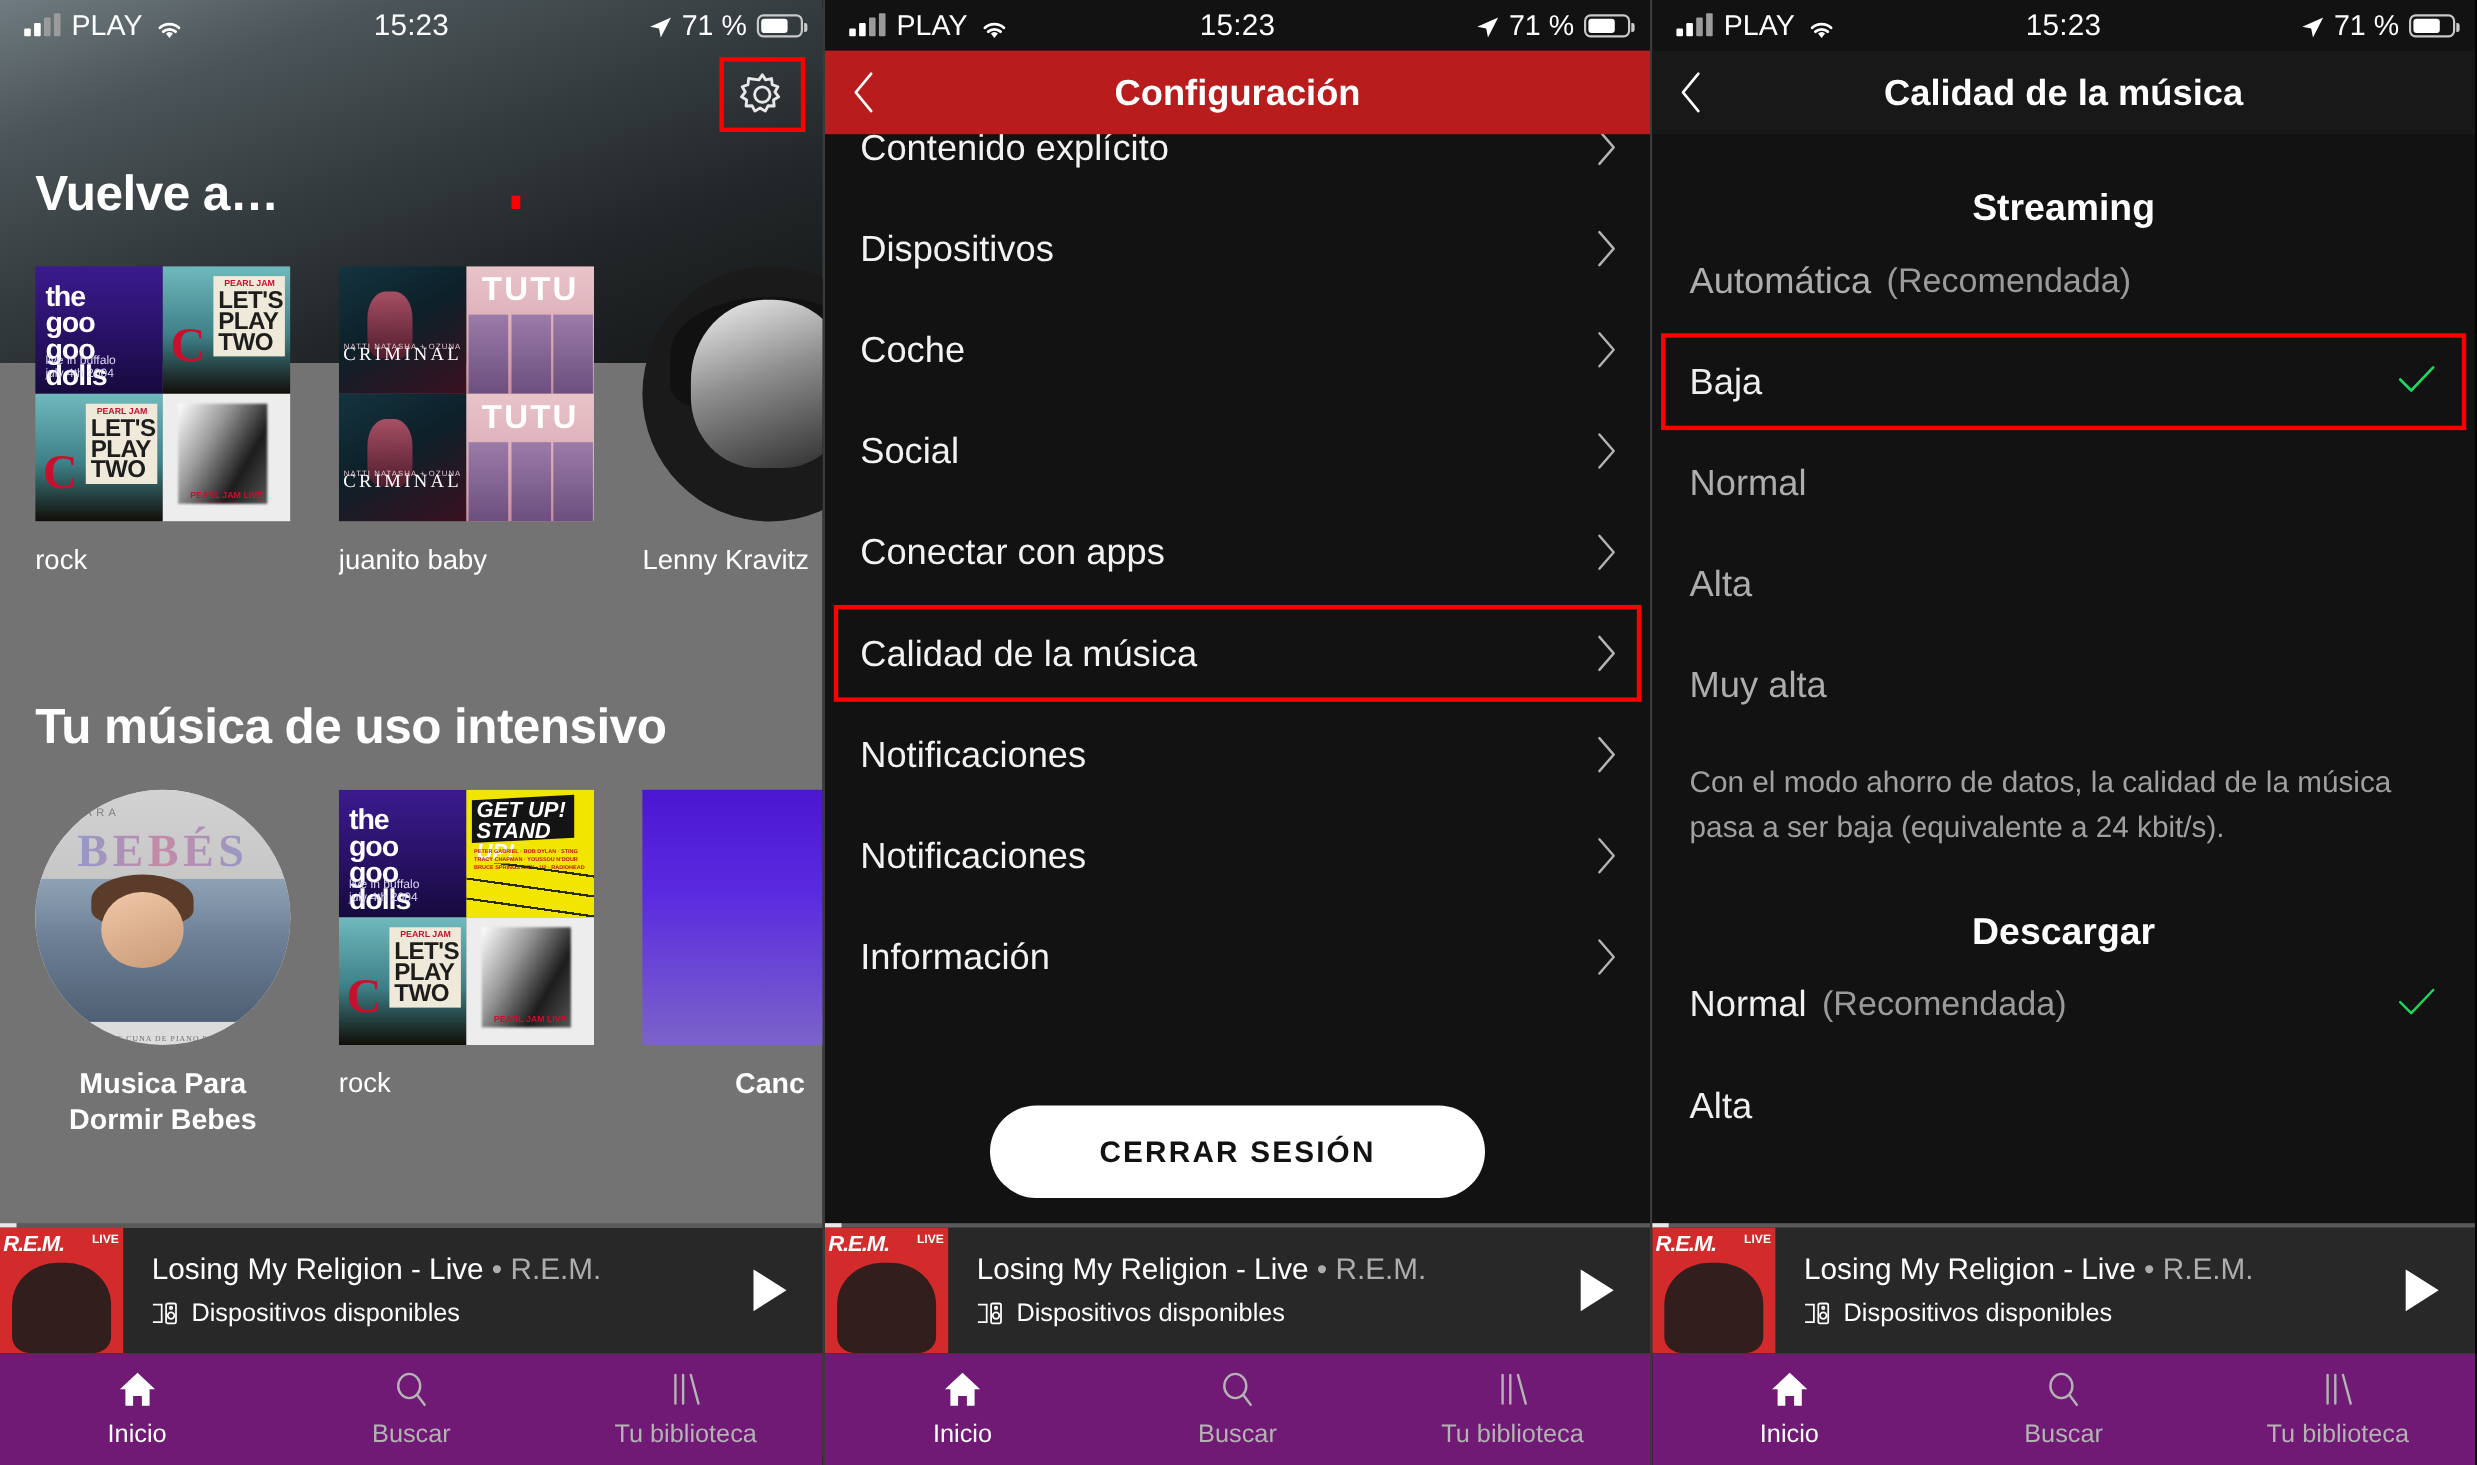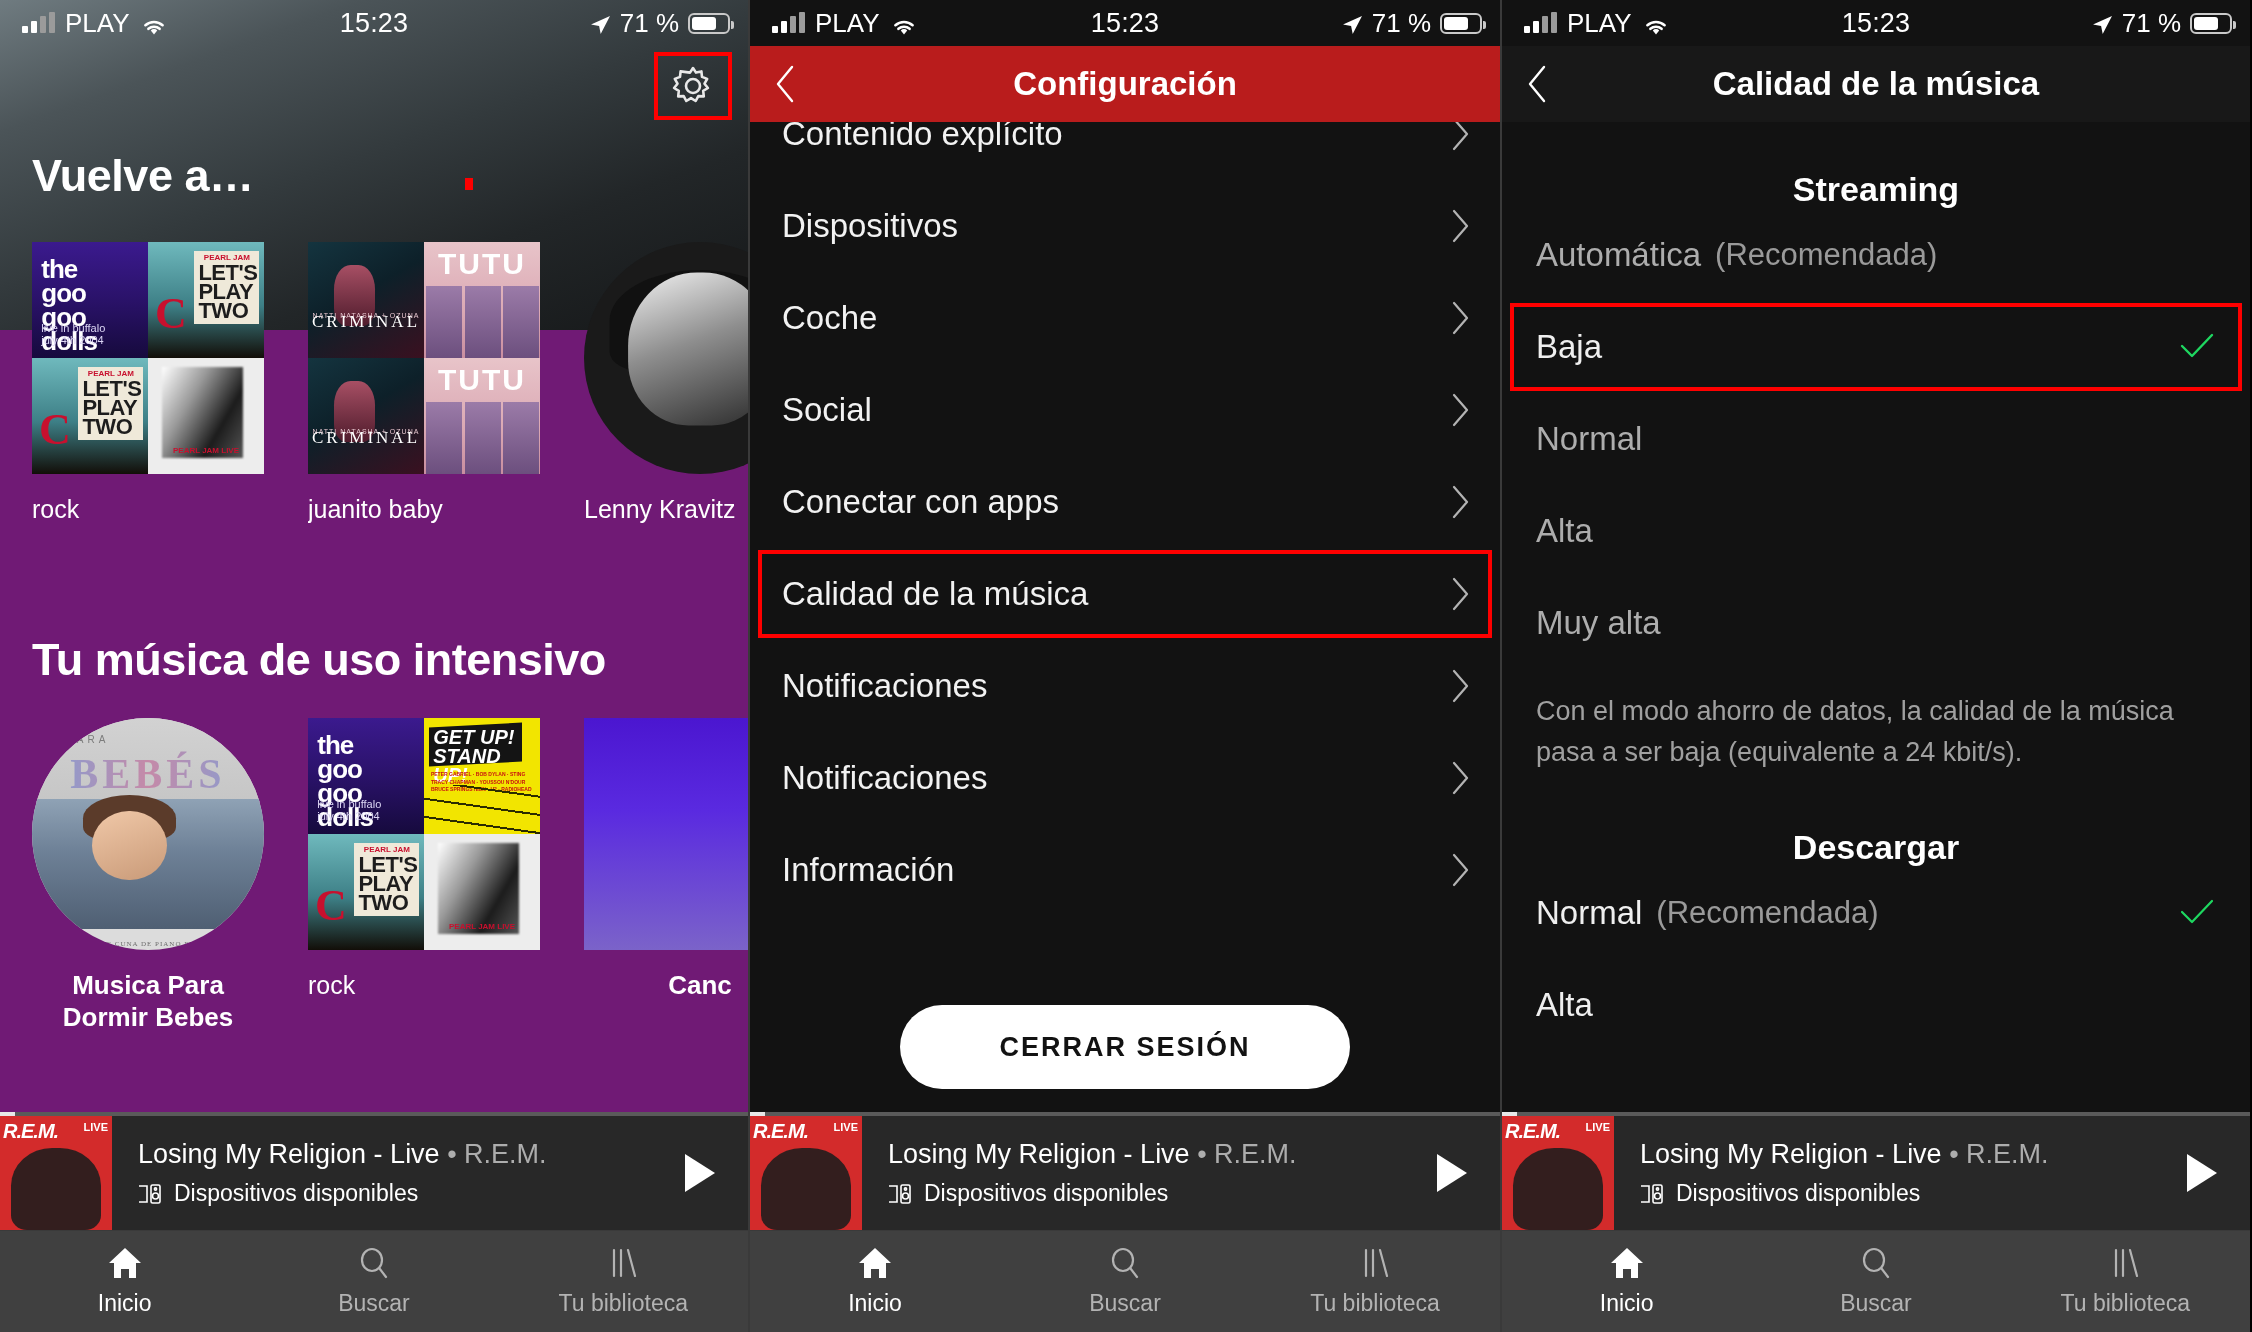--- a/index.html
+++ b/index.html
@@ -41,21 +41,21 @@
     content:''; position:absolute; right:-6px; top:6px; width:3px; height:8px;
     background:#c9c9c9; border-radius: 0 2px 2px 0;
   }
   .battery em { display:block; height:100%; width:72%; background:#fff; border-radius:3px; }
 
   
   .p1-bg {
     position:absolute; top:0; left:0; right:0; height:330px;
     background: linear-gradient(160deg,#6f7b80 0%, #4b5458 22%, #333a3d 48%, #222628 70%, #151718 100%);
   }
-  .p1-scroll { position:absolute; top:0; left:0; right:0; bottom:0; background:#701a75;border-radius:10px; }
+  .p1-scroll { position:absolute; top:0; left:0; right:0; bottom:0; background:#737373;border-radius:10px; }
   .gear-wrap {
     position:absolute; top:52px; right:16px; width:78px; height:68px;
     border:4px solid #fe0000; z-index: 45;
     display:flex; align-items:center; justify-content:center;
   }
   .gear { width:44px; height:44px; }
   .dot-red { position:absolute; left:465px; top:178px; width:8px; height:12px; background:#fe0000; z-index:46;}
   .sec-title {
     color:#fff; font-weight:700; font-size:45px; letter-spacing:-.5px;
     padding-left:32px;
@@ -166,21 +166,21 @@
   .np-art .f { position:absolute; left:10%; bottom:0; width:80%; height:72%; background:#1d1d1d;
        border-radius:46% 46% 18% 18%; opacity:.88;}
   .np-txt { padding-left:26px; flex:1; min-width:0; }
   .np-title { font-size:27px; color:#fff; white-space:nowrap; }
   .np-title em { font-style:normal; color:#adadad; }
   .np-sub { margin-top:10px; display:flex; align-items:center; gap:10px; color:#fff; font-size:23px;}
   .np-play { width:96px; display:flex; align-items:center; justify-content:center; flex:none;}
   .tri { width:0;height:0;border-left:30px solid #fff;border-top:19px solid transparent;border-bottom:19px solid transparent;}
 
   
-  .tabbar { position:absolute; left:0; right:0; bottom:0; height:102px; background:#404040;
+  .tabbar { position:absolute; left:0; right:0; bottom:0; height:102px; background:#701a75;
     display:flex; border-top:1px solid #3a3a3a; }
   .tab { flex:1; display:flex; flex-direction:column; align-items:center; justify-content:center; gap:10px; cursor:pointer;}
   .tab .tl { font-size:23px; color:#b3b3b3; }
   .tab.active .tl { color:#fff; }
 </style>
 </head>
 <body>
 
 <div class="screens">
 

